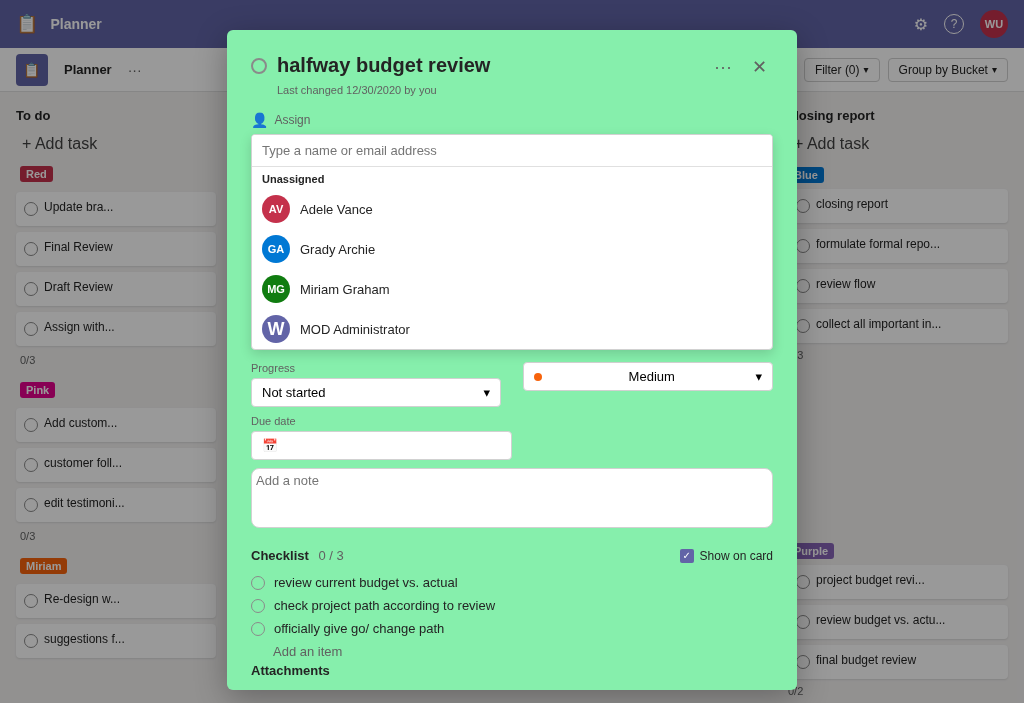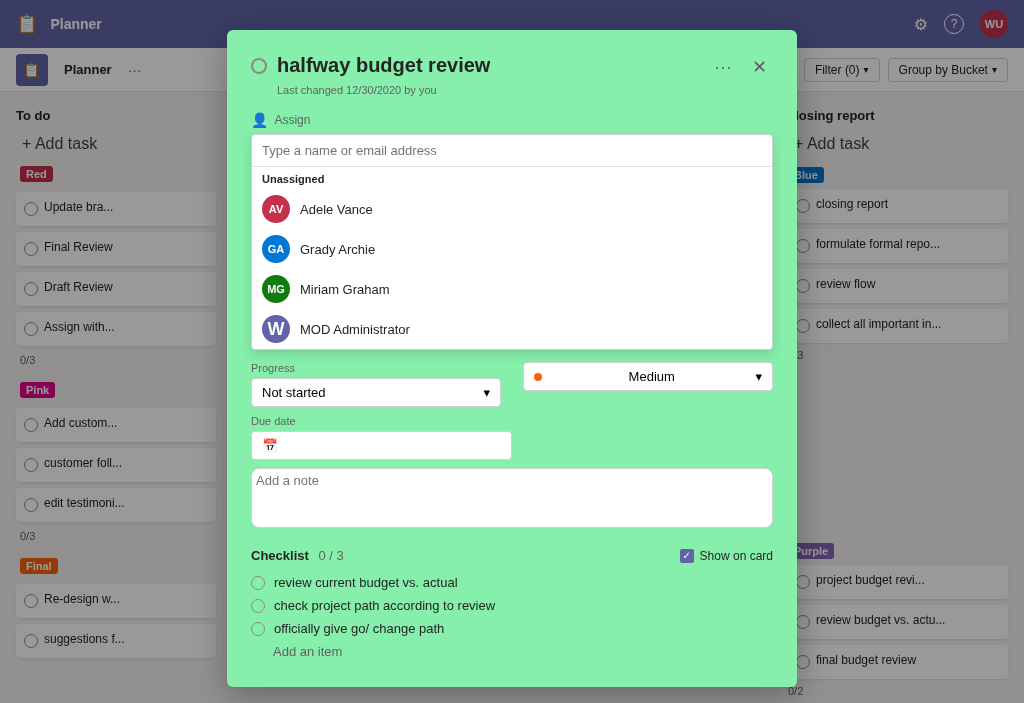--- a/index.html
+++ b/index.html
@@ -274,21 +274,21 @@
         <div style="display:flex;align-items:center;gap:6px;">
           <div class="card-radio"></div>
           <span class="card-title">edit testimoni...</span>
         </div>
       </div>
       <div style="font-size:11px;color:#616161;padding:2px 4px;">0/3</div>
     </div>
 
     <div style="margin-top:12px;">
       <div class="column-header">
-        <span class="column-label label-yellow">Final</span>
+        <span class="column-label label-yellow">Miriam</span>
       </div>
       <div class="card">
         <div style="display:flex;align-items:center;gap:6px;">
           <div class="card-radio"></div>
           <span class="card-title">Re-design w...</span>
         </div>
       </div>
       <div class="card">
         <div style="display:flex;align-items:center;gap:6px;">
           <div class="card-radio"></div>
@@ -507,17 +507,21 @@
       <div class="check-radio"></div>
       <span>check project path according to review</span>
     </div>
     <div class="checklist-item">
       <div class="check-radio"></div>
       <span>officially give go/ change path</span>
     </div>
     <div class="add-item">Add an item</div>
 
     
+    <div class="attach-section">
+      <div style="font-size:13px;font-weight:600;color:#242424;margin-bottom:8px;">Attachments</div>
+
+    </div>
 
     
     
   </div>
 </div>
 
 </body></html>

